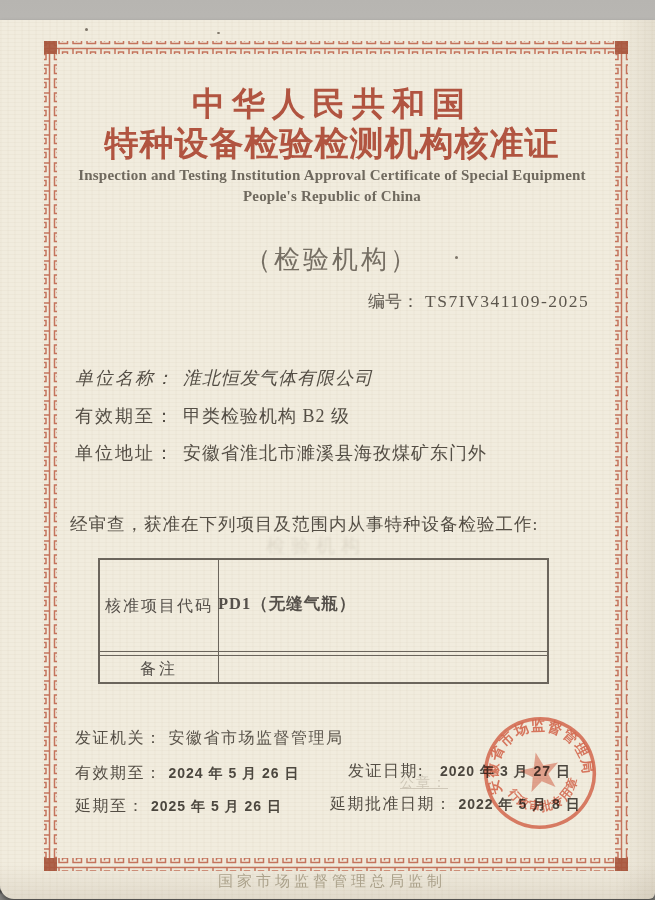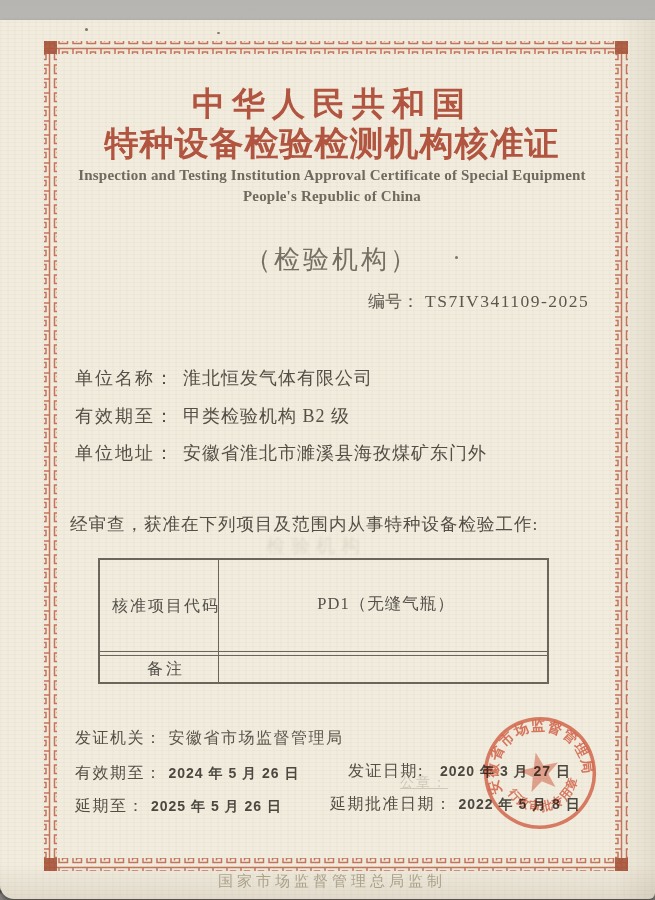--- a/index.html
+++ b/index.html
@@ -28,31 +28,31 @@
   .t-cn2{top:101px;font-family:"Liberation Sans",sans-serif;font-weight:bold;
          font-size:34px;letter-spacing:1px;color:#b15440;}
   .t-en{font-weight:bold;color:#6f695e;font-size:15px;letter-spacing:0.2px;}
   .t-en1{top:147px;} .t-en2{top:168px;}
   .org-type{top:222px;font-size:26px;letter-spacing:3px;color:#756e63;}
   .number-row{top:270px;left:368px;font-size:17px;color:#5c564d;}
   .number-row .val{font-size:17.5px;letter-spacing:1.5px;margin-left:6px;}
   .field{left:75px;font-size:18px;color:#544e45;}
   .field .lbl{letter-spacing:2px;}
   .field .val{margin-left:8px;letter-spacing:1px;}
-  .f1{top:346px;} .f2{top:384px;} .f3{top:421px;}
+  .f1{top:346px;font-style:italic;} .f2{top:384px;} .f3{top:421px;}
   .f4{top:456px;left:72px;} .f4 .val{letter-spacing:2px;}
   .statement{top:492px;left:70px;font-size:17.5px;letter-spacing:1px;color:#544e45;}
   
   #apr-table{left:98px;top:538px;width:447px;height:122px;border:2px solid #6b655c;}
   #apr-table .col-div{position:absolute;left:118px;top:0;bottom:0;width:1px;background:#6b655c;}
   #apr-table .row-div1{position:absolute;left:0;right:0;top:91px;height:1px;background:#6b655c;}
   #apr-table .row-div2{position:absolute;left:0;right:0;top:95px;height:1px;background:#6b655c;}
-  .cell{position:absolute;color:#55504a;padding-left:7px;}
+  .cell{position:absolute;color:#55504a;}
   .c-code-lbl{left:0;width:118px;top:36px;text-align:center;font-size:16px;letter-spacing:2px;}
-  .c-code-val{left:118px;right:0;top:33px;text-align:center;font-size:16.5px;letter-spacing:1px;}
+  .c-code-val{left:118px;right:0;top:33px;text-align:left;font-size:16.5px;letter-spacing:1px;font-weight:bold;}
   .c-note-lbl{left:0;width:118px;top:99px;text-align:center;font-size:16px;letter-spacing:3px;font-family:Liberation Mono, monospace;}
   .c-note-val{left:118px;right:0;top:99px;text-align:center;font-size:16px;}
   
   .b-field{font-size:16px;color:#544e45;}
   .b-field .lbl{letter-spacing:1.5px;}
   .b-field .val{font-family:"Liberation Sans",sans-serif;font-weight:bold;
                 font-size:14px;color:#4c473f;letter-spacing:1px;margin-left:6px;}
   .issuer{top:708px;left:75px;}
   .issuer .val{font-family:"Liberation Serif",serif;font-weight:normal;
                font-size:16px;letter-spacing:1.5px;color:#5a544b;}

